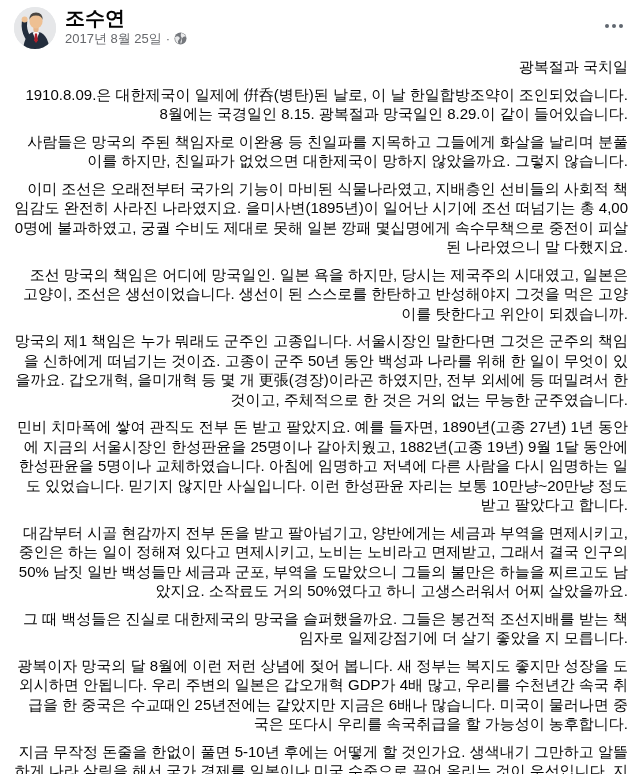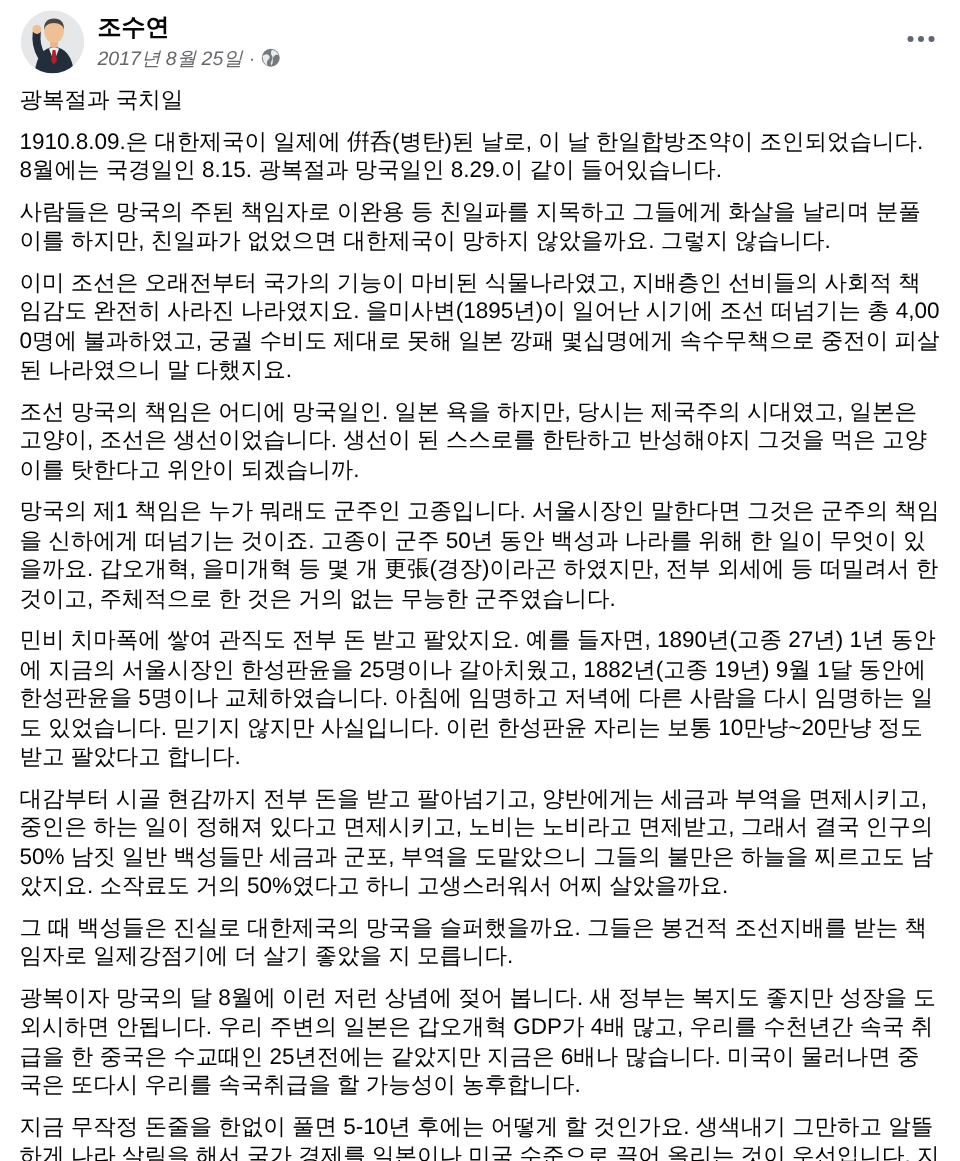--- a/index.html
+++ b/index.html
@@ -31,34 +31,33 @@
     cursor: pointer;
   }
   .avatar svg { display: block; width: 100%; height: 100%; }
   .header-info {
     margin-left: 9px;
     padding-top: 2px;
     display: flex;
     flex-direction: column;
   }
   .author-name {
-    font-size: 16px;
+    font-size: 20px;
     font-weight: bold;
     color: #050505;
     line-height: 19px;
     cursor: pointer;
   }
   .meta-row {
     display: flex;
     align-items: center;
     margin-top: 2px;
     font-size: 13px;
     color: #65676b;
     line-height: 17px;
-    font-style: italic;
   }
   .meta-sep { margin: 0 4px; color: #65676b; }
   .globe-icon { display: inline-flex; align-items: center; }
   .more-btn {
     position: absolute;
     right: 14px;
     top: 16px;
     width: 24px;
     height: 20px;
     display: flex;
@@ -77,21 +76,21 @@
 
   
   .post-body {
     padding: 4px 12px 0 13px;
     font-size: 15px;
     line-height: 19.5px;
     color: #050505;
     word-break: break-all;
     text-align: left;
   }
-  .post-body p { margin: 0 0 8px 0; }
+  .post-body p { margin: 0 0 8px 0; text-align: right; }
 </style>
 </head>
 <body>
 
 <div class="post">
 
   <div class="post-header">
 
     <div class="avatar">
       <svg viewBox="0 0 42 42" xmlns="http://www.w3.org/2000/svg" aria-hidden="true">

